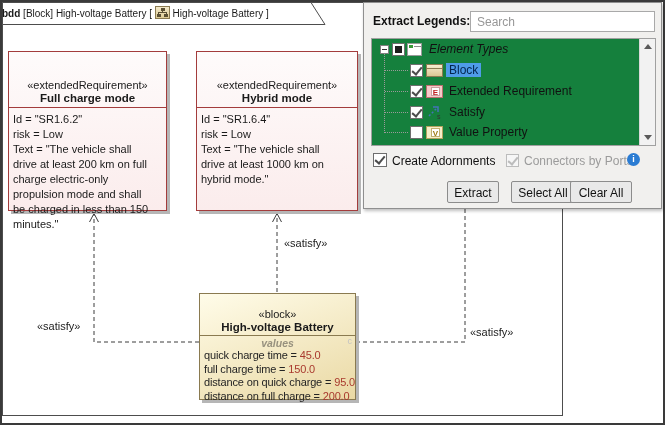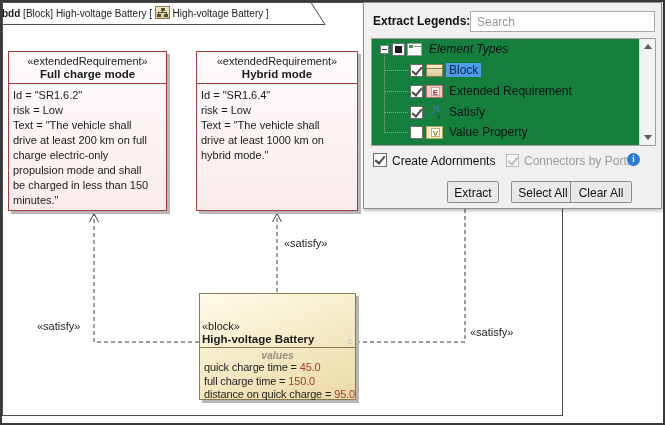--- a/index.html
+++ b/index.html
@@ -17,30 +17,30 @@
   .tab-icon .n2{left:1px;top:7px;width:4px;height:3px;}
   .tab-icon .n3{left:8px;top:7px;width:4px;height:3px;}
   .tab-icon .l1{left:6px;top:4px;width:1px;height:2px;}
   .tab-icon .l2{left:2px;top:5px;width:9px;height:1px;}
   .tab-icon .l3{left:2px;top:5px;width:1px;height:2px;}
   .tab-icon .l4{left:10px;top:5px;width:1px;height:2px;}
 
   
   .req{position:absolute;z-index:3;border:1px solid #a33c3c;background:linear-gradient(180deg,#fefbfb 0%,#fbecec 100%);
        box-shadow:3px 3px 0 #b6b6b6;color:#1a1a1a;}
-  .req-head{text-align:center;border-bottom:1px solid #a33c3c;padding:3px 2px 2px 2px;}
+  .req-head{text-align:center;border-bottom:1px solid #a33c3c;padding:3px 2px 2px 2px;margin-top:24px;}
   .stereo{font-size:11px;line-height:12px;}
   .el-name{font-size:11.5px;font-weight:bold;line-height:14px;}
   .req-body{padding:4px 4px;font-size:11px;line-height:15px;white-space:pre;overflow:hidden;}
 
   
   .blk{position:absolute;left:199px;top:293px;width:157px;height:107px;z-index:3;
        border:1px solid #8a7a50;background:linear-gradient(160deg,#fffce9 0%,#ead9a4 100%);
        box-shadow:3px 3px 0 #b6b6b6;color:#1a1a1a;}
-  .blk-head{border-bottom:1px solid #8a7a50;padding:2px 2px 1px 2px;margin-top:24px;}
+  .blk-head{text-align:center;border-bottom:1px solid #8a7a50;padding:14px 2px 1px 2px;}
   .values-label{font-size:10.5px;font-style:italic;color:#97917e;text-align:center;line-height:12px;margin-top:1px;font-weight:bold;}
   .val-row{font-size:11px;line-height:13.5px;padding-left:4px;letter-spacing:-0.15px;white-space:pre;color:#242424;}
   .val-num{color:#a93a2e;}
   .clip-c{position:absolute;right:3px;top:42px;font-size:9px;color:#c2c2c2;}
 
   .satisfy-label{position:absolute;z-index:3;font-size:11px;color:#222;white-space:pre;}
 
   
   .panel{position:absolute;left:363px;top:2px;width:299px;height:207px;z-index:10;
          background:#f1f0ee;border:1px solid #8f8f8f;box-shadow:1px 2px 3px rgba(0,0,0,.25);}
@@ -136,20 +136,21 @@
 
   <div class="blk">
     <div class="blk-head">
       <div class="stereo">«block»</div>
       <div class="el-name">High-voltage Battery</div>
     </div>
     <div class="values-label">values</div>
     <div class="val-row"><span>quick charge time = </span><span class="val-num">45.0</span></div>
     <div class="val-row"><span>full charge time = </span><span class="val-num">150.0</span></div>
     <div class="val-row"><span>distance on quick charge = </span><span class="val-num">95.0</span></div>
+    <div class="val-row"><span>distance on full charge = </span><span class="val-num">200.0</span></div>
     <div class="clip-c">c</div>
   </div>
 
   <div class="satisfy-label" style="left:37px;top:320px;">«satisfy»</div>
   <div class="satisfy-label" style="left:284px;top:237px;">«satisfy»</div>
   <div class="satisfy-label" style="left:470px;top:326px;">«satisfy»</div>
 
   <div class="panel">
     <div class="panel-title">Extract Legends:</div>
     <input class="search" type="text" placeholder="Search" style="">

